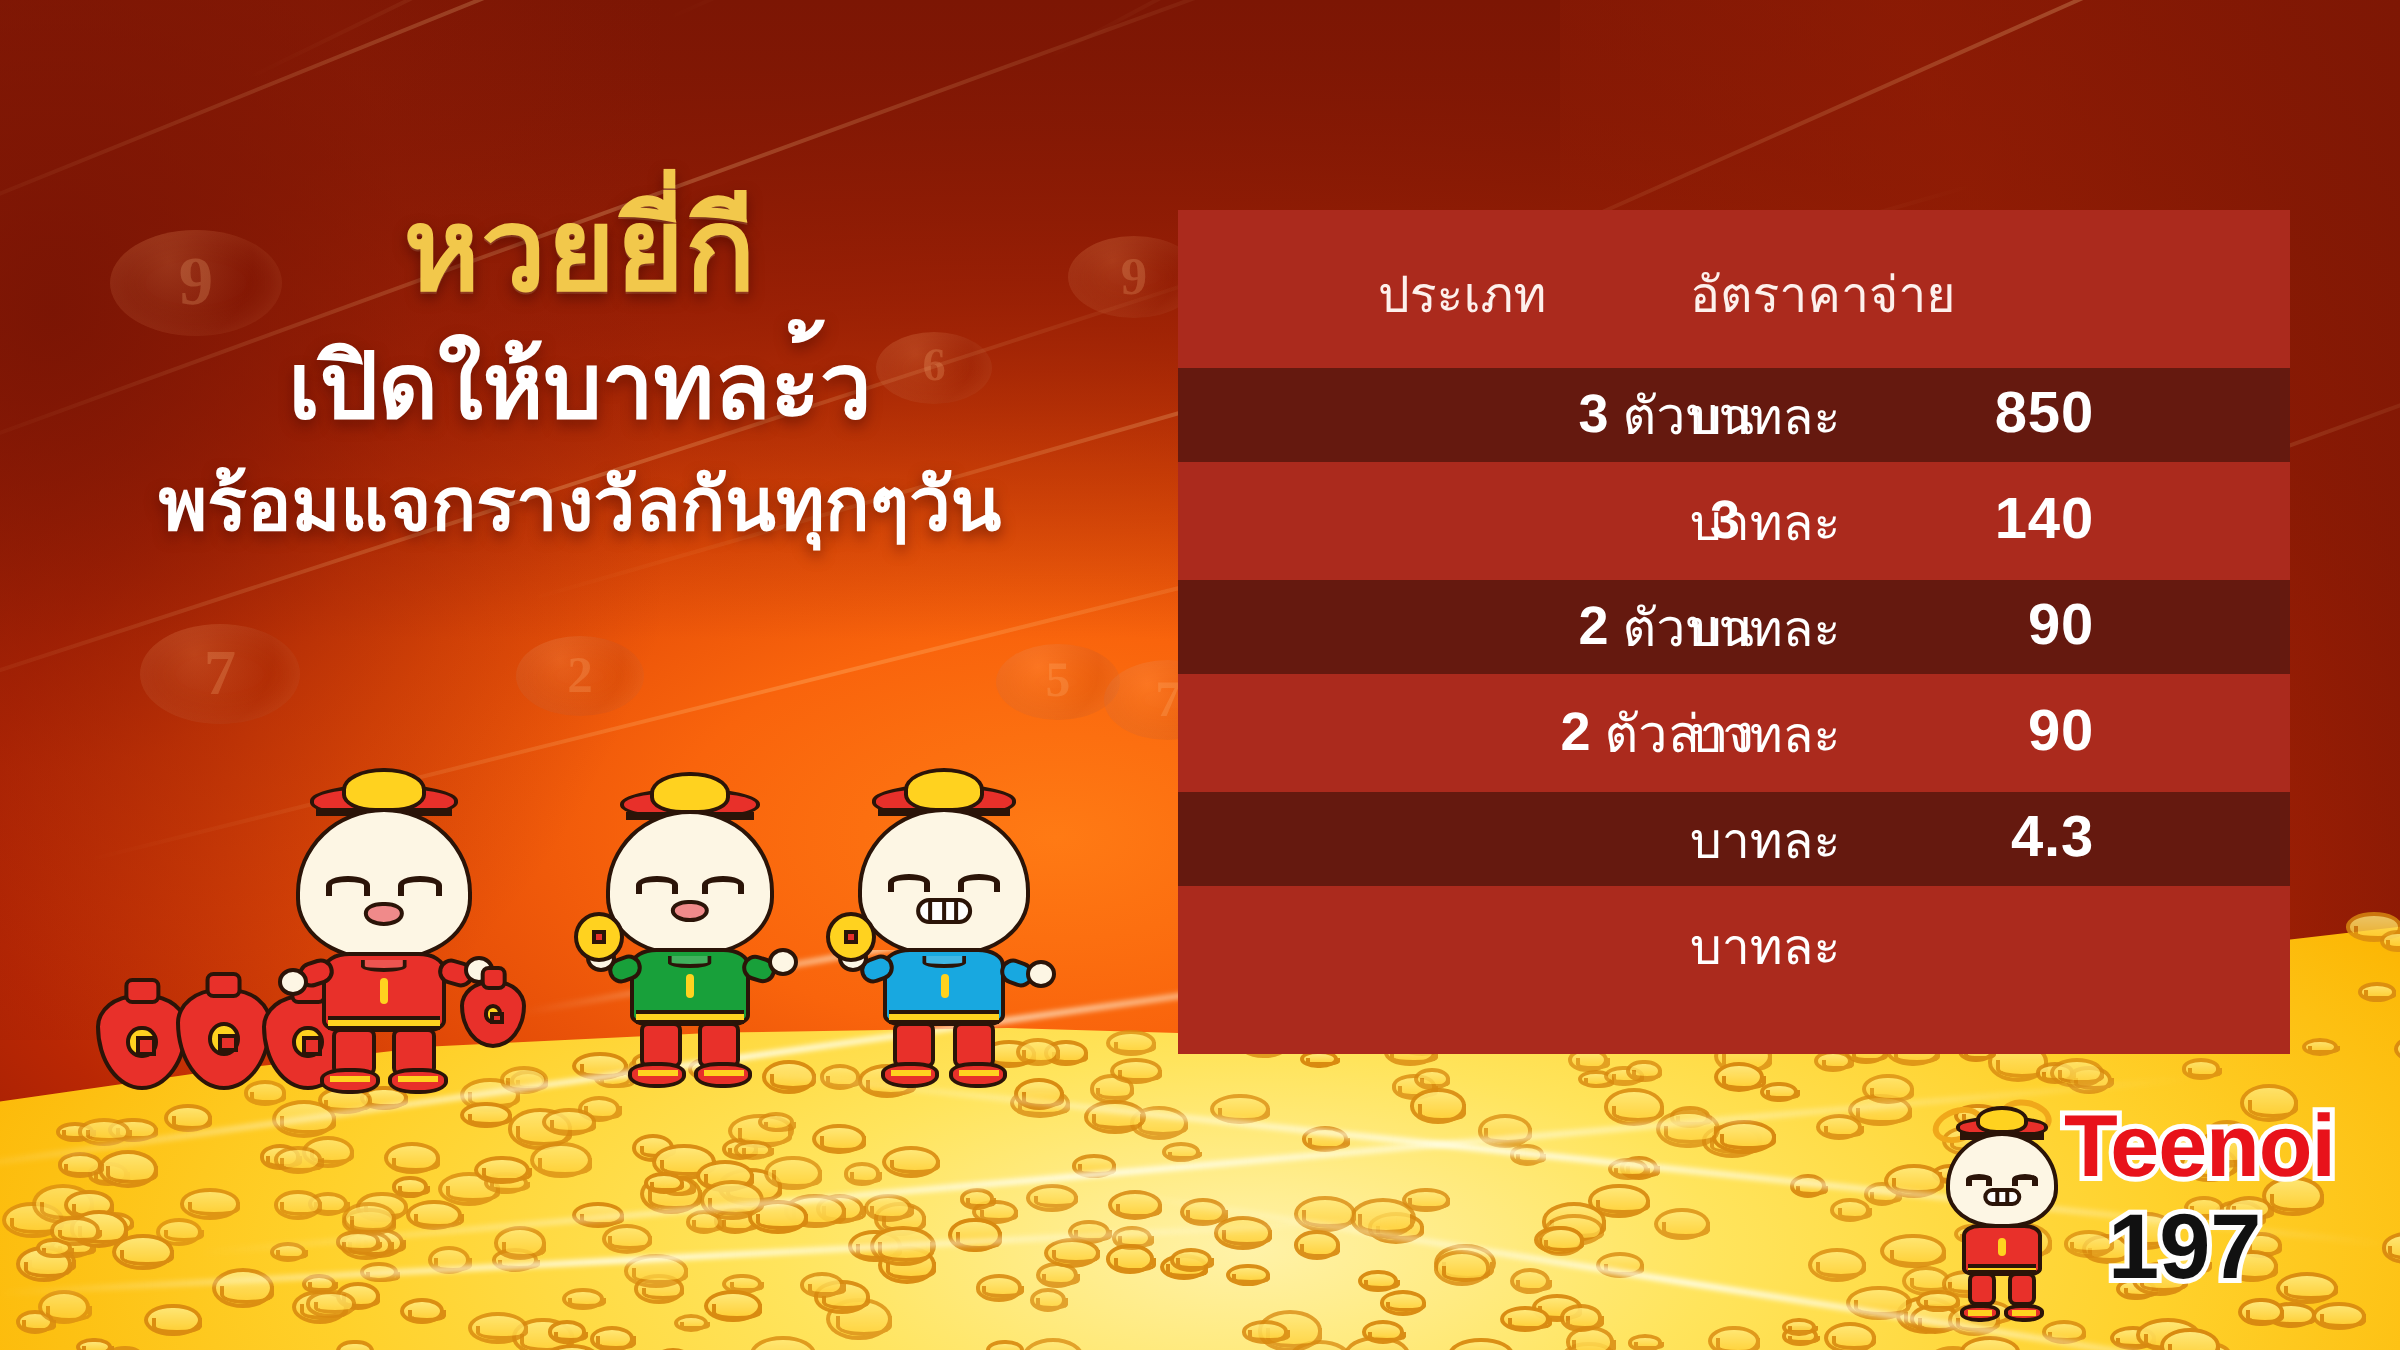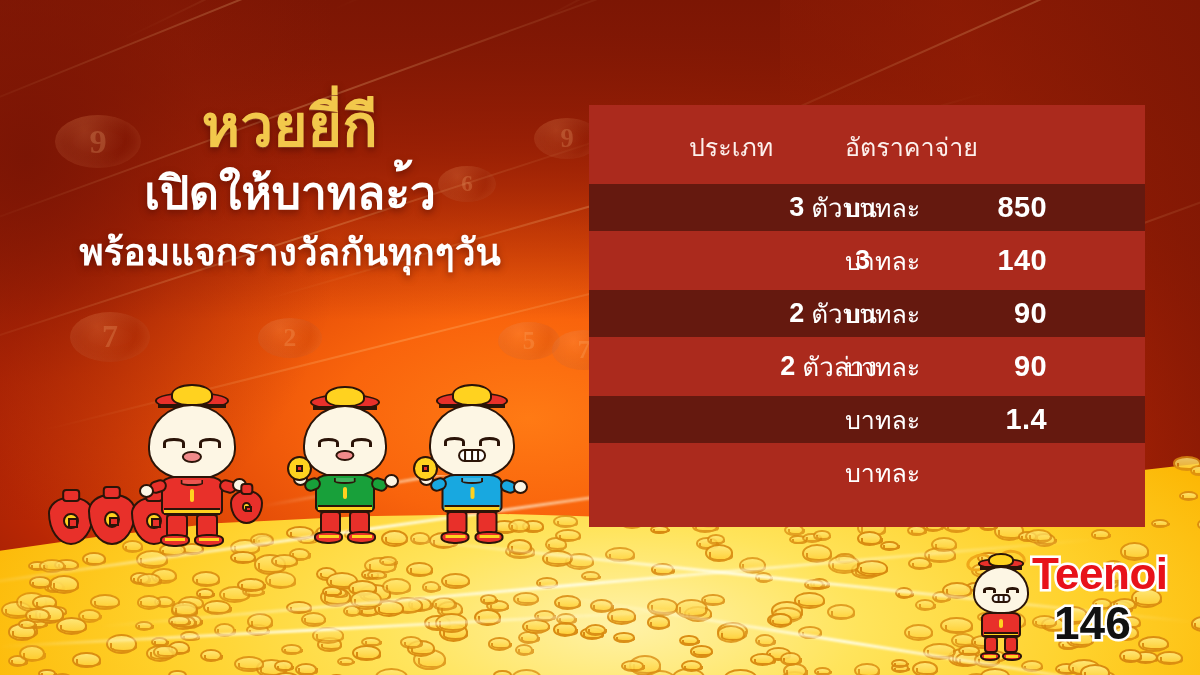--- a/index.html
+++ b/index.html
@@ -725,21 +725,21 @@
         <div class="row">
           <div class="c-type">
             <b>2</b>
             <em>ตัวล่าง</em>
           </div>
           <div class="c-unit">บาทละ</div>
           <div class="c-val">90</div>
         </div>
         <div class="row alt">
           <div class="c-unit">บาทละ</div>
-          <div class="c-val">1.4</div>
+          <div class="c-val">4.3</div>
         </div>
         <div class="row">
           <div class="c-unit">บาทละ</div>
         </div>
       </div>
   </div>
 
   <div class="logo">
     <span class="logo-ring" style="left:6px;top:6px;width:26px;height:17px;transform:rotate(-18deg);"></span>
     <span class="logo-ring" style="left:40px;top:2px;width:26px;height:17px;transform:rotate(12deg);"></span>
@@ -766,17 +766,17 @@
       <div class="m-legs" style="top:78px;width:36px;height:22px;">
         <span class="m-leg" style="left:1px;width:14px;height:17px;"></span>
         <span class="m-leg" style="right:1px;width:14px;height:17px;"></span>
         <span class="m-shoe" style="left:-3px;width:20px;height:9px;"></span>
         <span class="m-shoe" style="right:-3px;width:20px;height:9px;"></span>
       </div>
     </div>
 
     <div class="logo-text">
       <div class="logo-teenoi">Teenoi</div>
-      <div class="logo-168">146</div>
+      <div class="logo-168">197</div>
     </div>
   </div>
 
 </div>
 
 </body></html>

